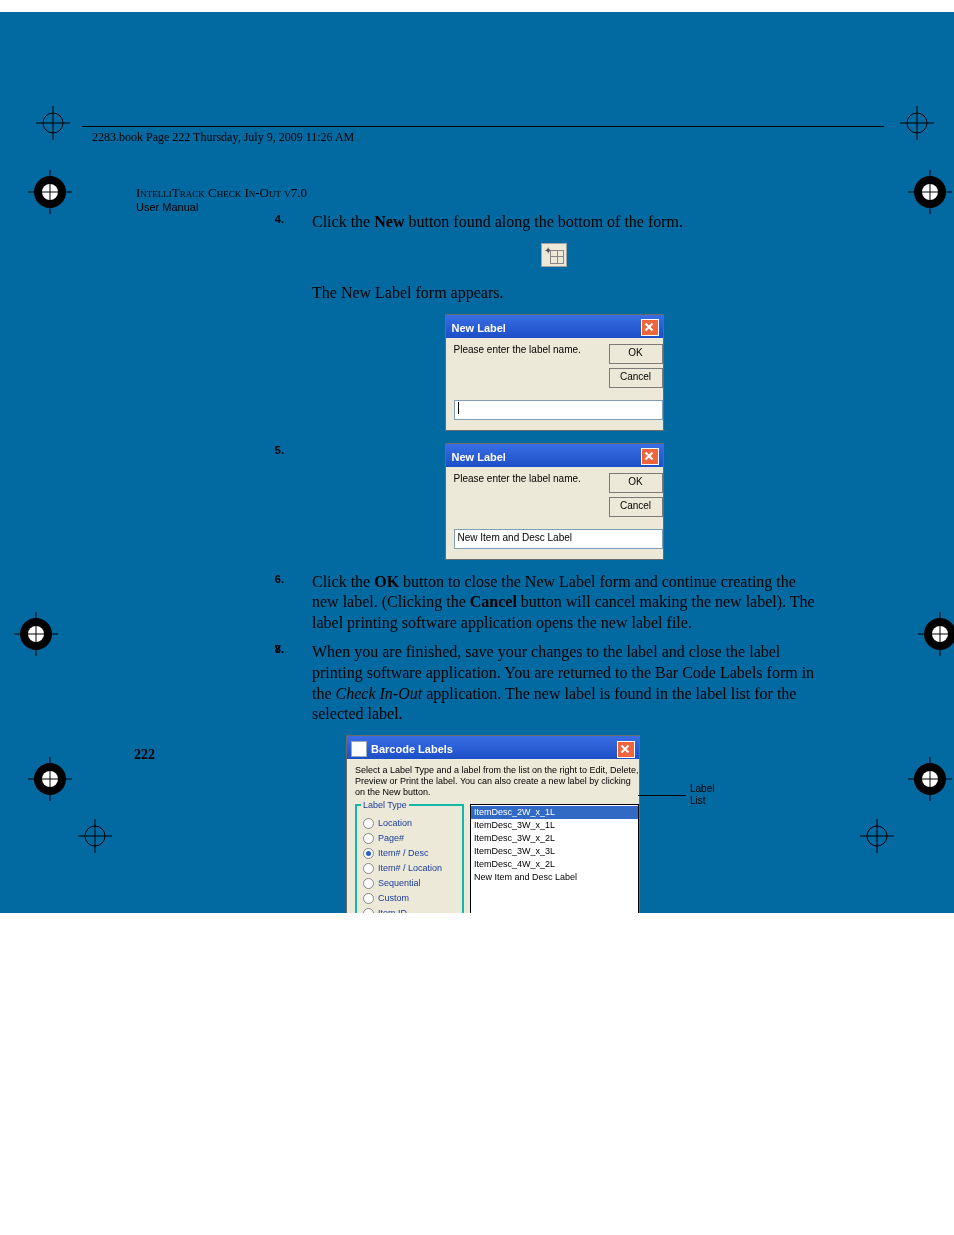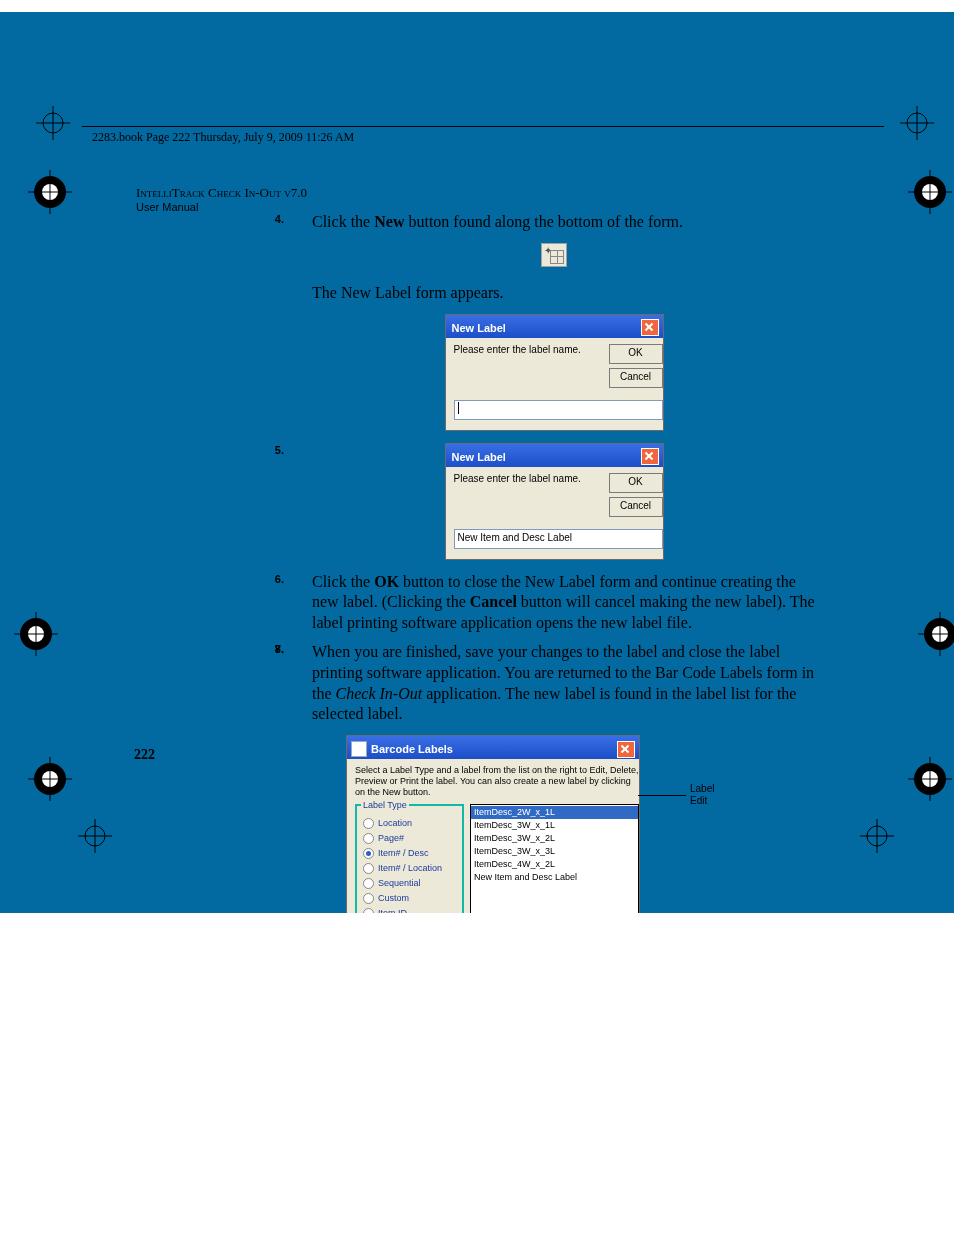--- a/index.html
+++ b/index.html
@@ -566,21 +566,21 @@
             <div class="bc-tool" style="color:#c0392b; font-weight:bold;">!</div>
             <div class="bc-tool">⎘</div>
           </div>
         </div>
       </div>
 
       
       <div class="callout-line" style="left:352px; top:60px; width:48px;"></div>
       <div class="callout-label" style="left:404px; top:48px;">
         <span>Label</span><br>
-        <span>Edit</span>
+        <span>List</span>
       </div>
     </div>
 
   </div>
 
   <div class="page-number">222</div>
 
 </div>
 
 </body></html>

